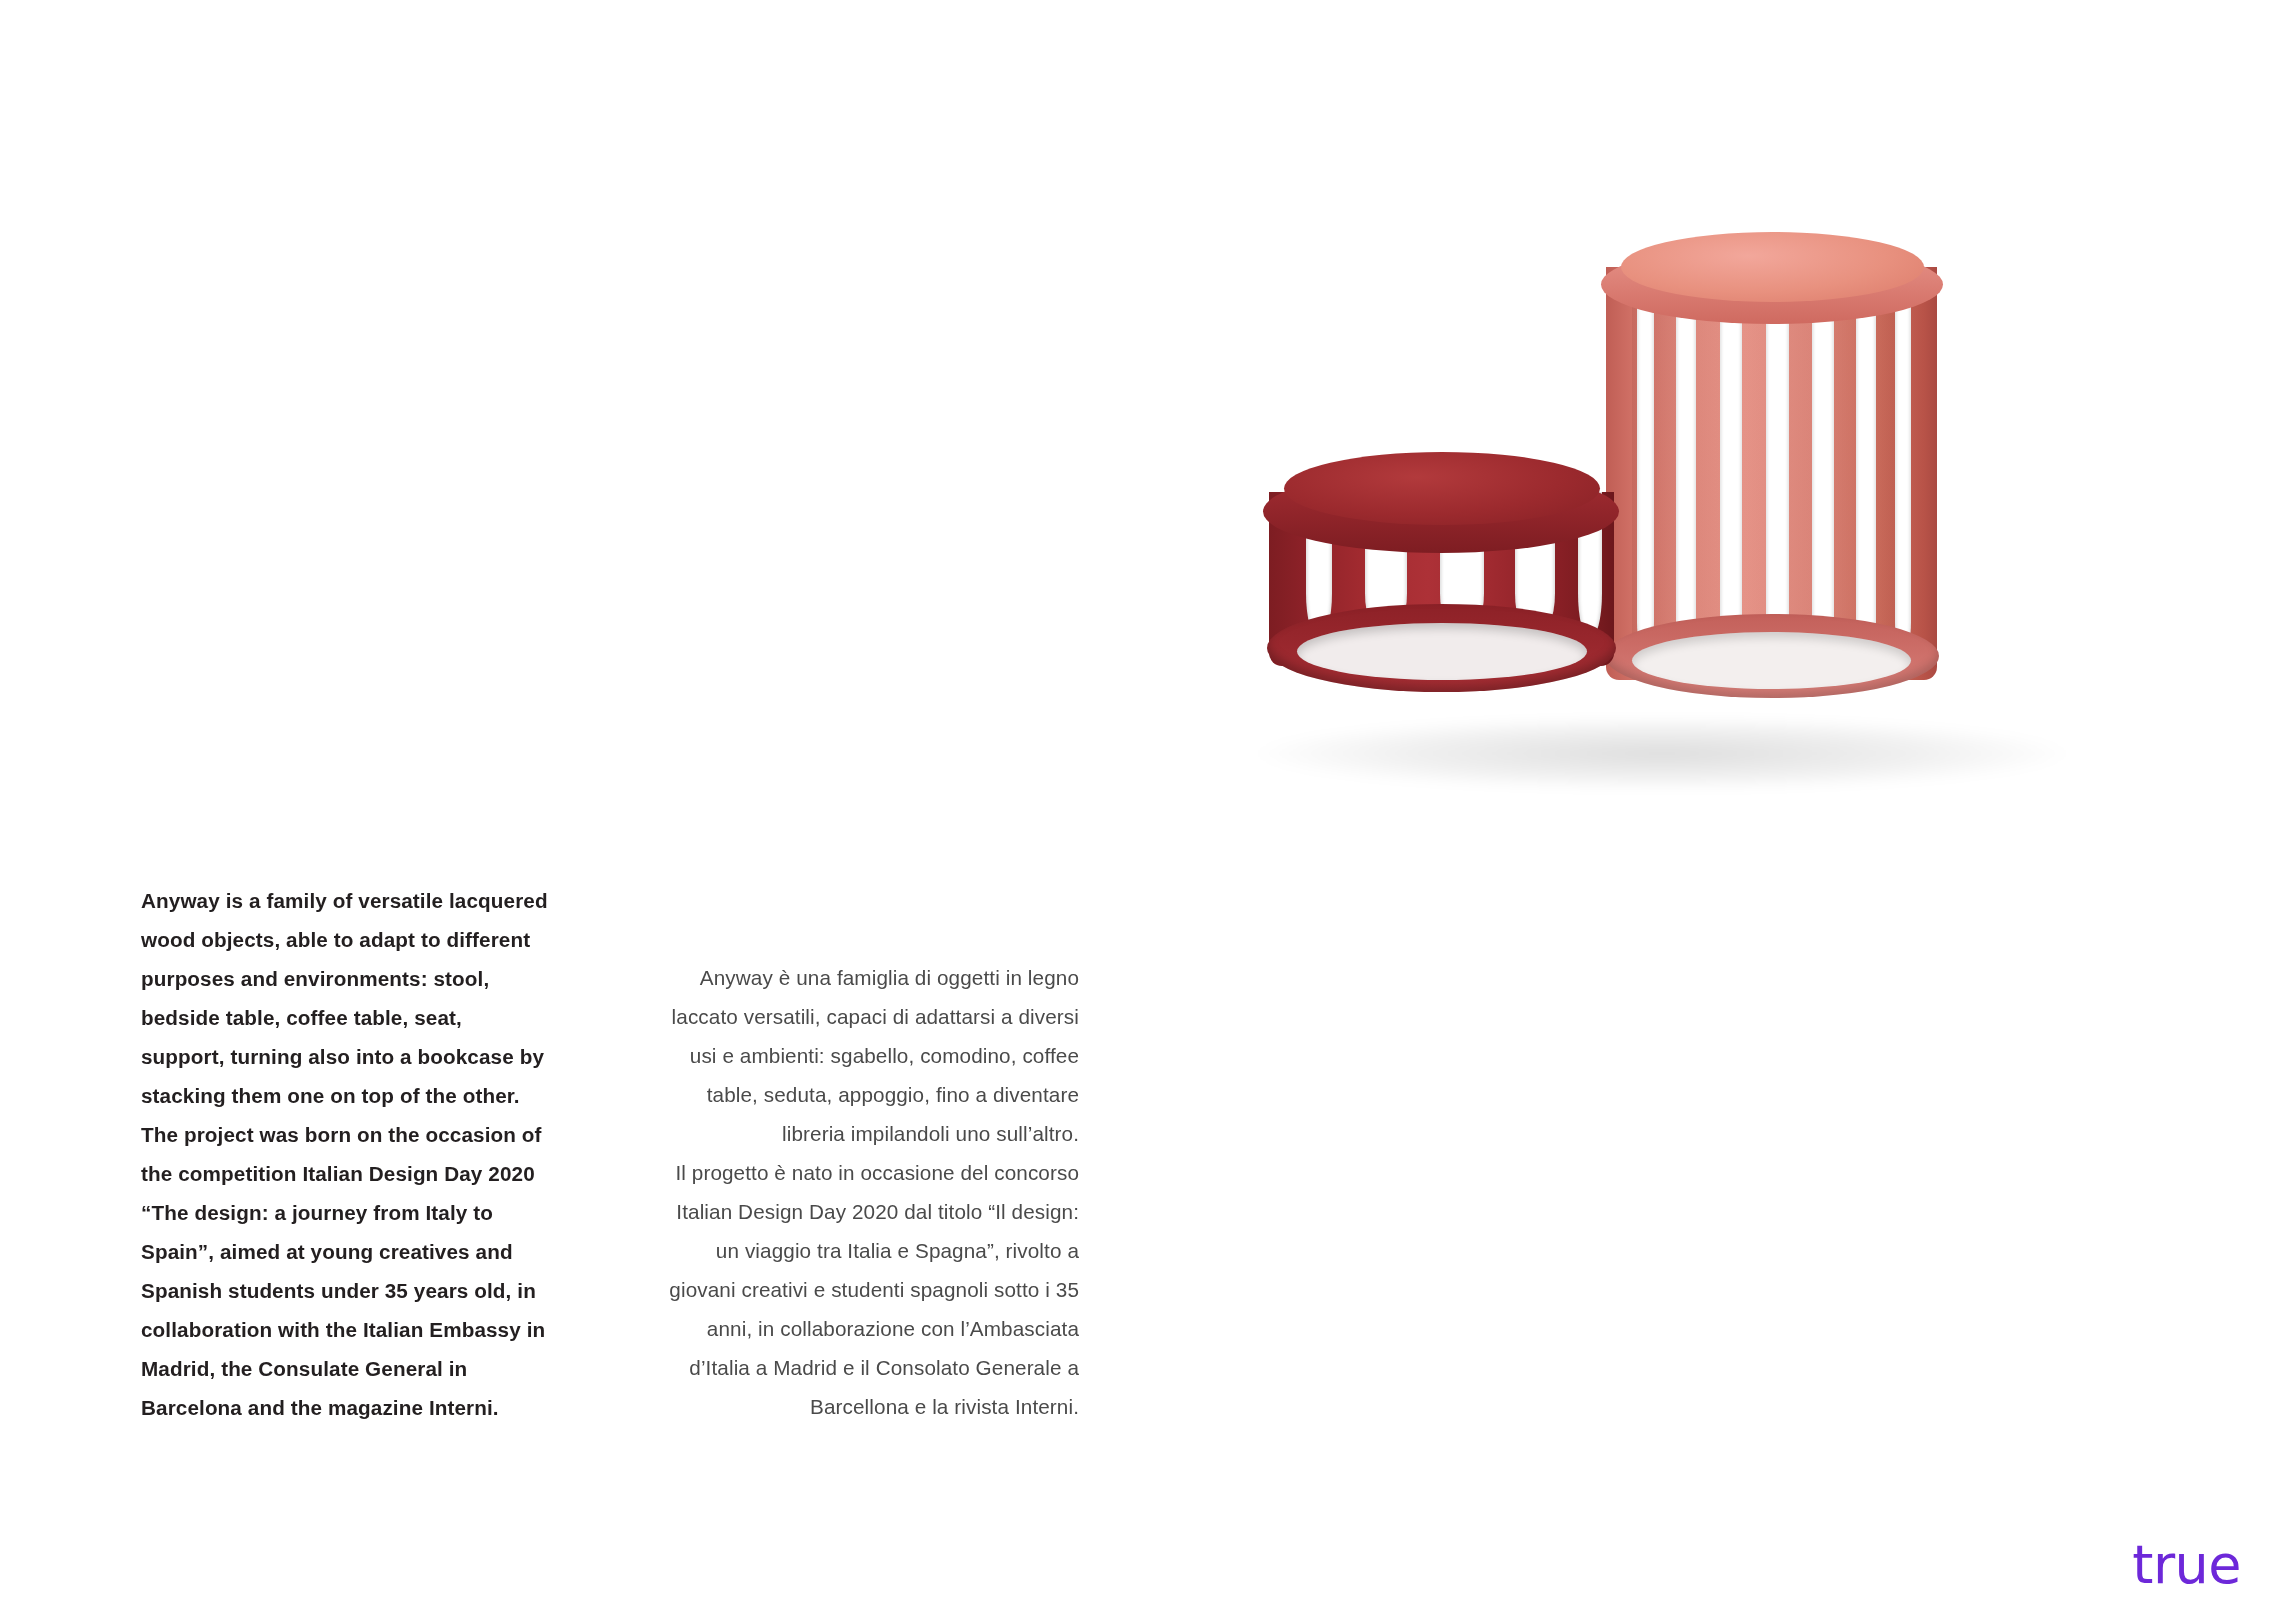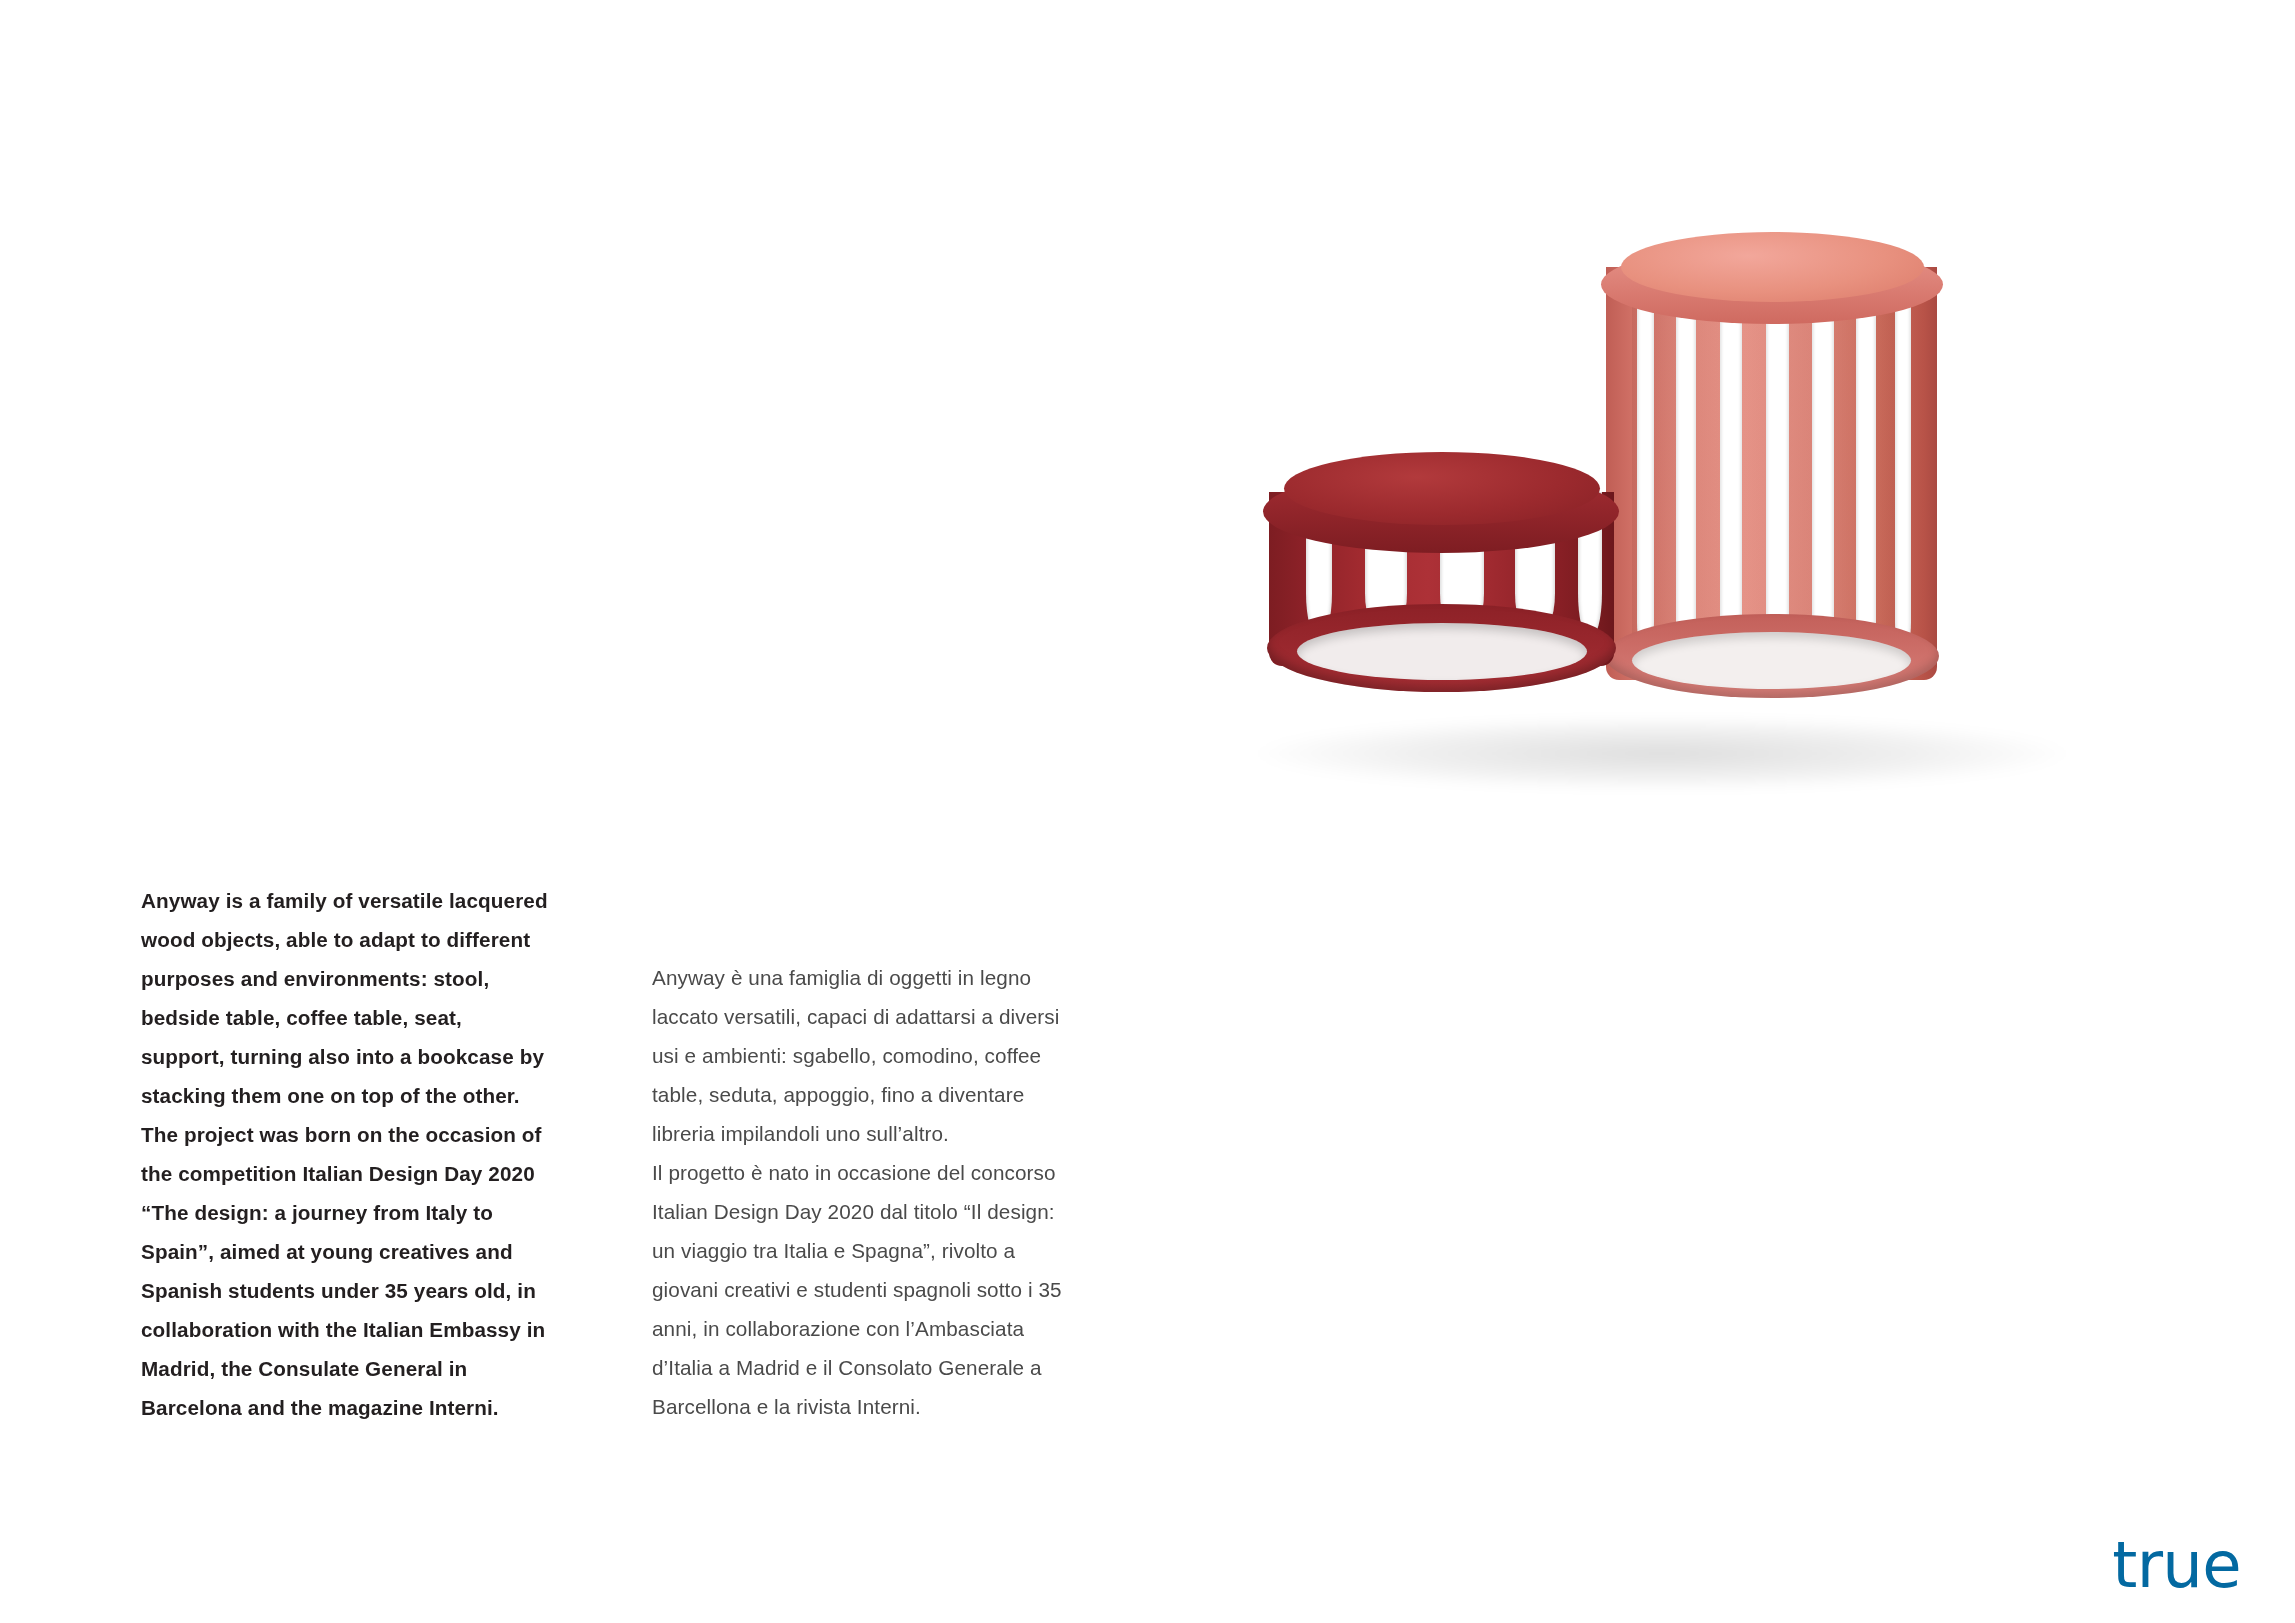--- a/index.html
+++ b/index.html
@@ -194,35 +194,36 @@
     width: 441px;
     color: #231f20;
     font-weight: 600;
   }
   .col-it {
     left: 636px;
     top: 942px;
     width: 459px;
     color: #4a4a4a;
     font-weight: 400;
+    text-align: right;
   }
   .text-col p {
     margin: 16px;
     white-space: pre-line;
   }
 
   
   .logo {
     position: absolute;
     right: 55px;
     bottom: 24px;
-    font-size: 64px;
+    font-size: 54px;
     line-height: 70px;
     font-weight: 400;
-    color: #0369a1;
+    color: #6d28d9;
     letter-spacing: -0.01em;
     font-family: "DejaVu Sans", sans-serif;
     margin-left: 36px;
   }
 </style>
 </head>
 <body>
 
 <div class="product-figure">
   <div class="floor-shadow"></div>

